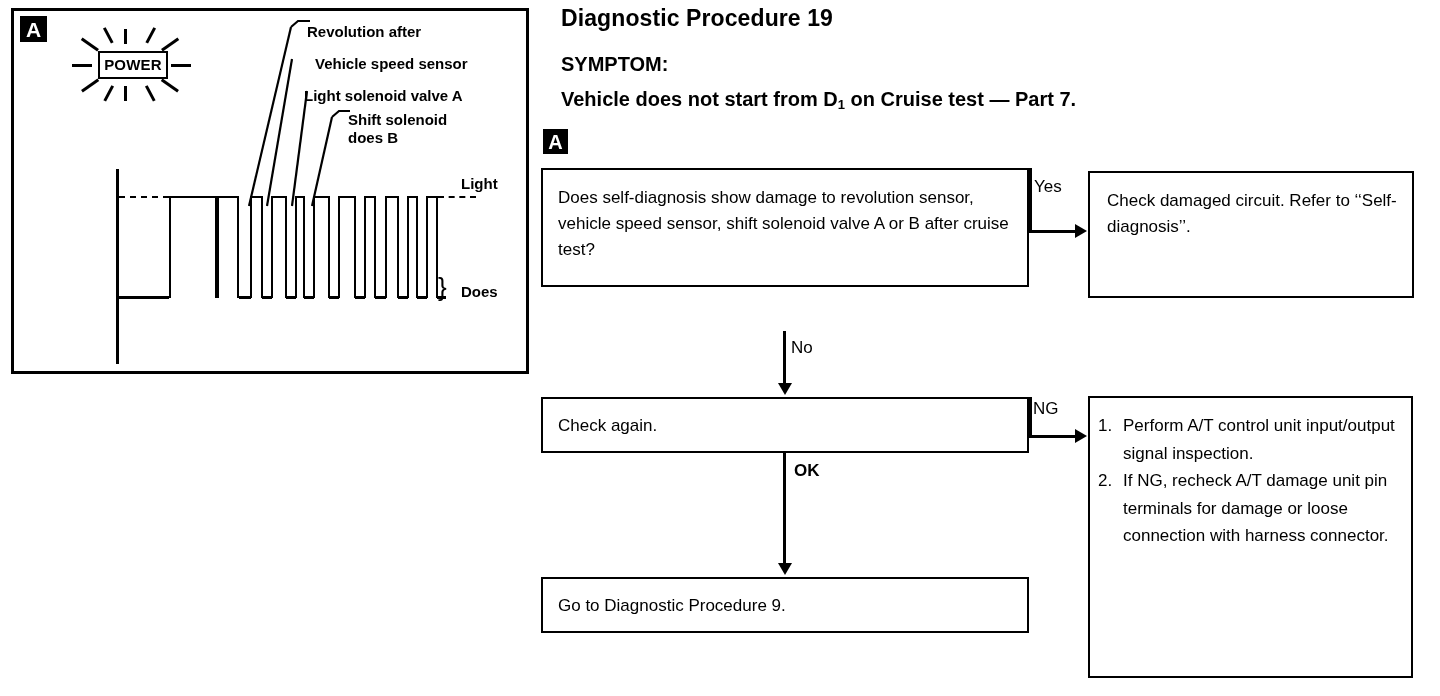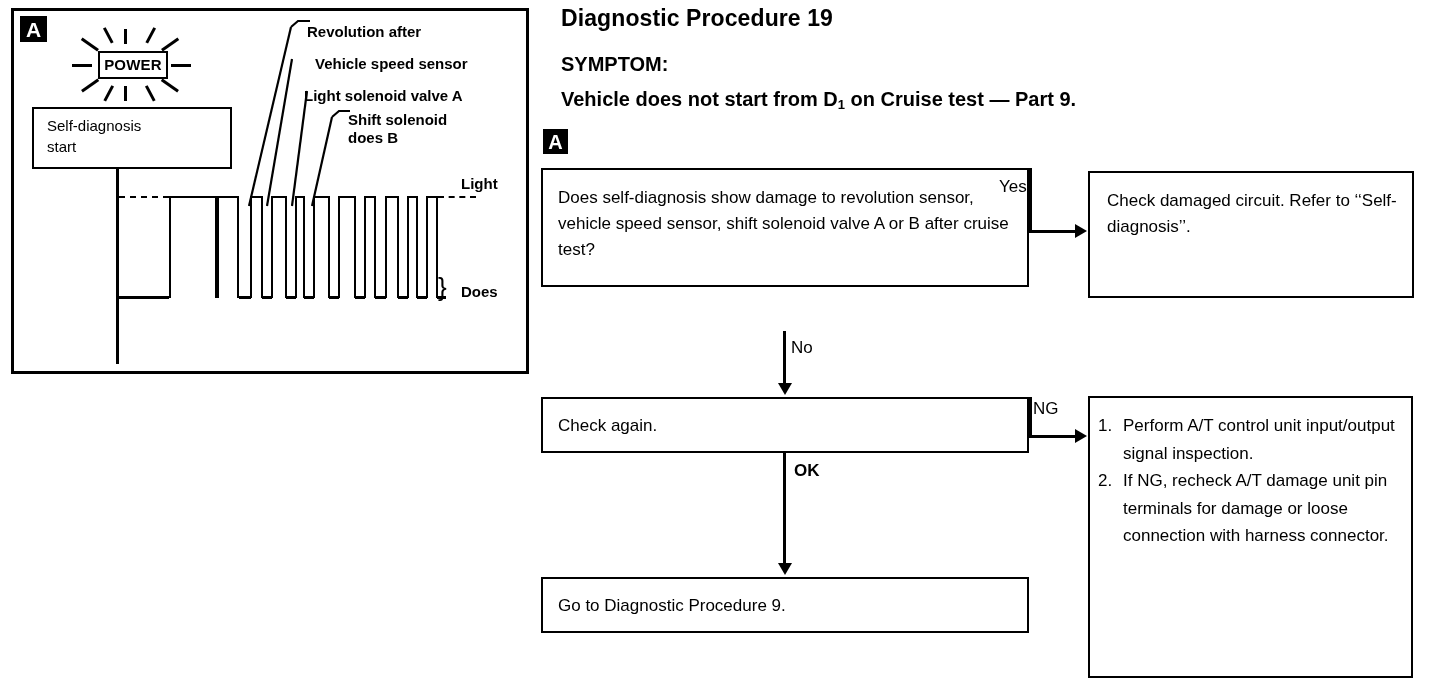--- a/index.html
+++ b/index.html
@@ -306,24 +306,20 @@
     <div class="ray" style="left:0px;  top:35px; width:20px; height:2.5px;"></div>
     <div class="ray" style="left:99px; top:35px; width:20px; height:2.5px;"></div>
     <div class="ray" style="left:8px;  top:55px; width:20px; height:2.5px; transform:rotate(-35deg);"></div>
     <div class="ray" style="left:28px; top:63px; width:17px; height:2.5px; transform:rotate(-62deg);"></div>
     <div class="ray" style="left:52px; top:57px; width:2.5px;height:15px;"></div>
     <div class="ray" style="left:70px; top:63px; width:17px; height:2.5px; transform:rotate(62deg);"></div>
     <div class="ray" style="left:88px; top:55px; width:20px; height:2.5px; transform:rotate(35deg);"></div>
     <div id="power-box">POWER</div>
   </div>
 
-  <div id="self-diag-box">
-    <div>Self-diagnosis</div>
-    <div>start</div>
-  </div>
   <div id="self-diag-drop"></div>
 
   <div class="leader-label" style="left:293px; top:12px;">Revolution after</div>
   <div class="leader-label" style="left:281px; top:44px;margin-left:20px;">Vehicle speed sensor</div>
   <div class="leader-label" style="left:290px; top:76px;">Light solenoid valve A</div>
   <div class="leader-label" style="left:334px; top:100px;">
     <div>Shift solenoid</div>
     <div>does B</div>
   </div>
 
@@ -377,21 +373,21 @@
   </div>
 
   <div class="wave-label" style="left:447px; top:164px;">Light</div>
   <div class="wave-label" style="left:447px; top:272px;">Does</div>
   <div id="shade-brace" style="left:424px; top:263px;">}</div>
 
 </div>
 
 <div id="title">Diagnostic Procedure 19</div>
 <div id="symptom-label">SYMPTOM:</div>
-<div id="symptom-text"><span>Vehicle does not start from D</span><sub>1</sub><span> on Cruise test — Part 9.</span></div>
+<div id="symptom-text"><span>Vehicle does not start from D</span><sub>1</sub><span> on Cruise test — Part 7.</span></div>
 
 <div class="badge-a" id="flow-badge-a">A</div>
 
 <div class="flow-box" id="box-question">Does self-diagnosis show damage to revolution sensor, vehicle speed sensor, shift solenoid valve A or B after cruise test?</div>
 
 <div class="flow-box" id="box-check-damaged">Check damaged circuit. Refer to ‘‘Self-diagnosis’’.</div>
 
 <div class="flow-box" id="box-check-again">Check again.</div>
 
 <div class="flow-box" id="box-goto">Go to Diagnostic Procedure 9.</div>
@@ -405,21 +401,21 @@
     <li>
       <span class="num">2.</span>
       <span class="txt">If NG, recheck A/T damage unit pin terminals for damage or loose connection with harness connector.</span>
     </li>
   </ul>
 </div>
 
 <div class="conn-v" style="left:1029px; top:168px; height:64px;"></div>
 <div class="conn-h" style="left:1029px; top:230px; width:48px;"></div>
 <div class="arrow-right" style="left:1075px; top:224px;"></div>
-<div class="conn-label" style="left:999px; top:177px;">Yes</div>
+<div class="conn-label" style="left:1034px; top:177px;">Yes</div>
 
 <div class="conn-v" style="left:783px; top:331px; height:56px;"></div>
 <div class="arrow-down" style="left:778px; top:383px;"></div>
 <div class="conn-label" style="left:791px; top:338px;">No</div>
 
 <div class="conn-v" style="left:1029px; top:397px; height:40px;"></div>
 <div class="conn-h" style="left:1029px; top:435px; width:48px;"></div>
 <div class="arrow-right" style="left:1075px; top:429px;"></div>
 <div class="conn-label" style="left:1033px; top:399px;">NG</div>
 

